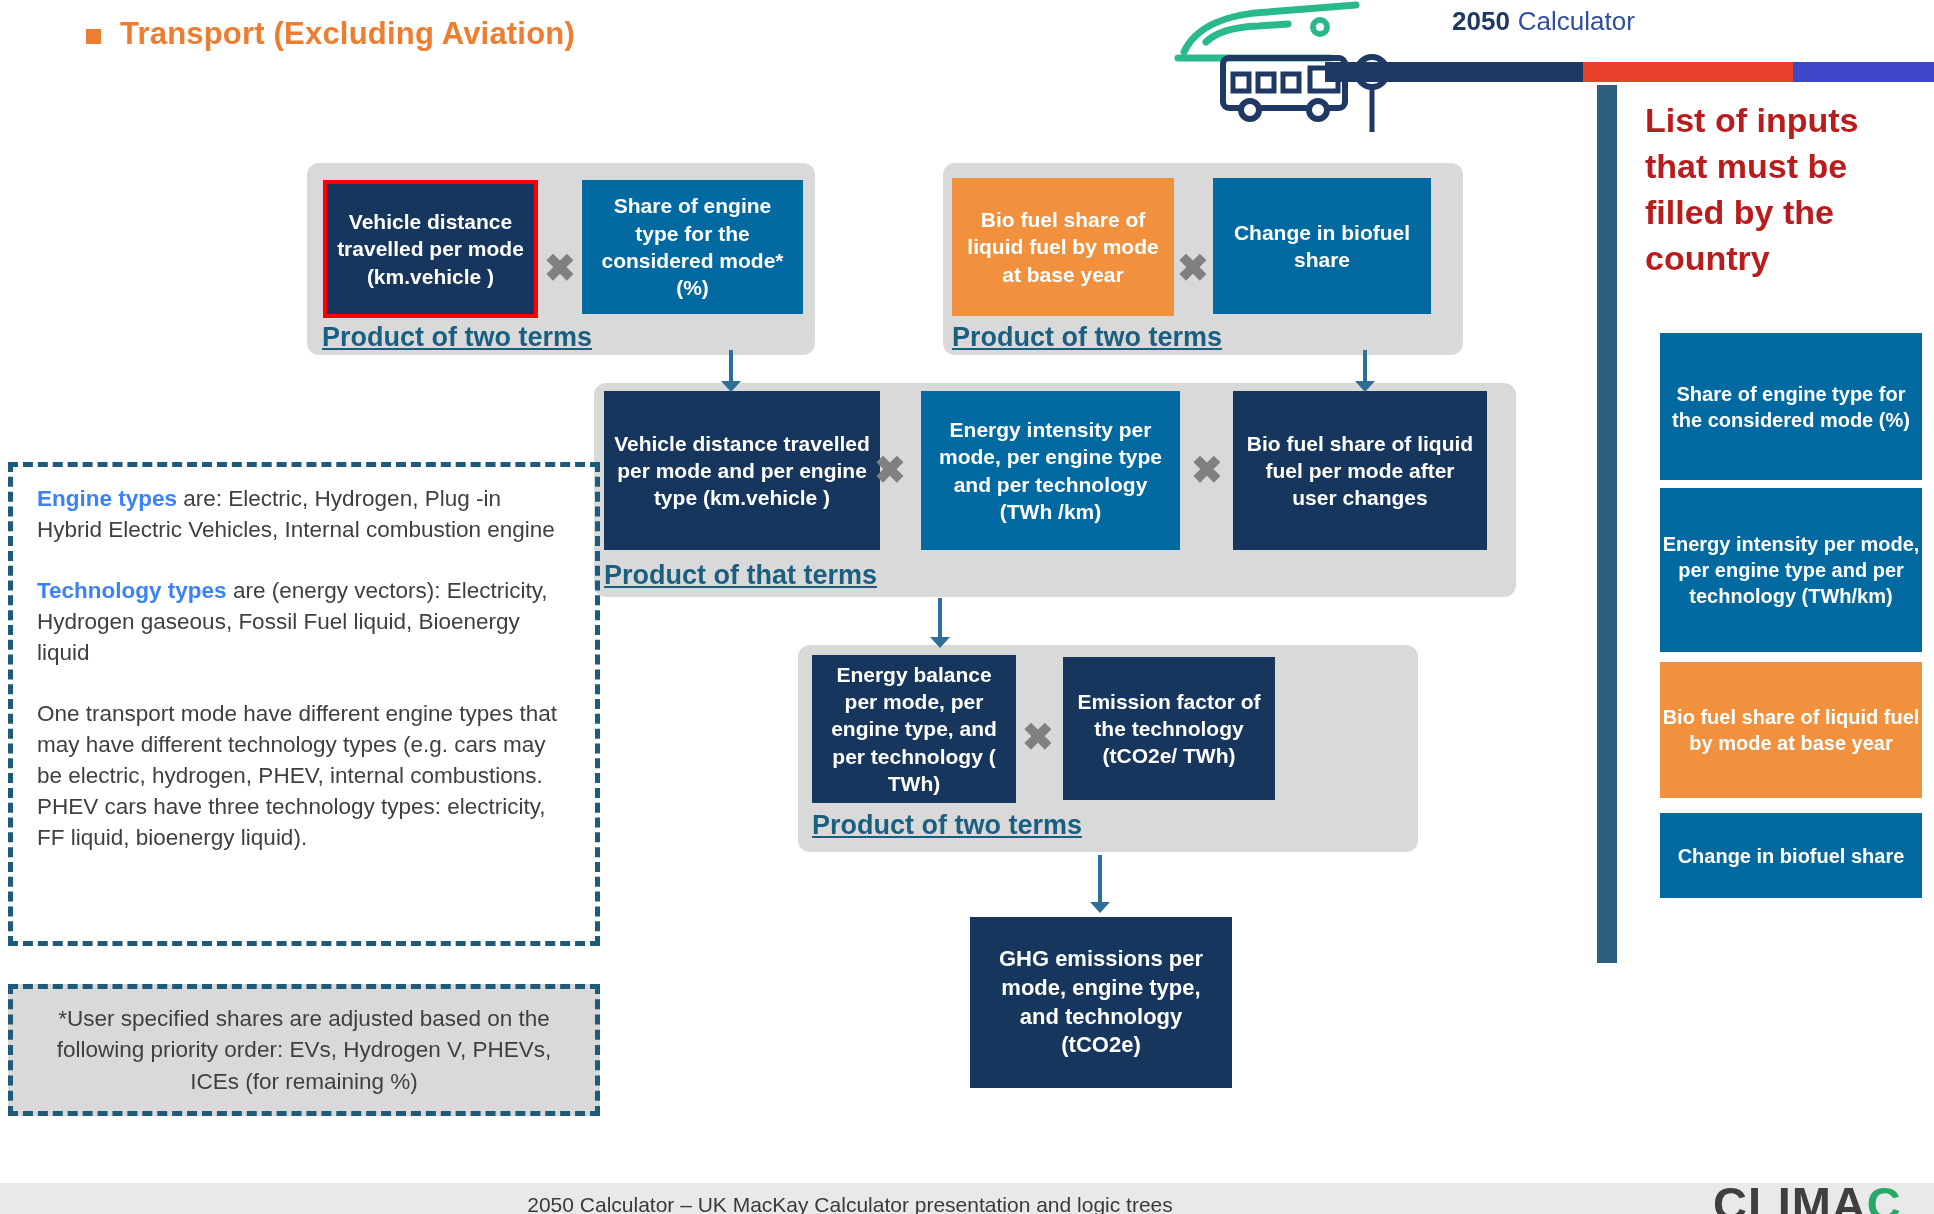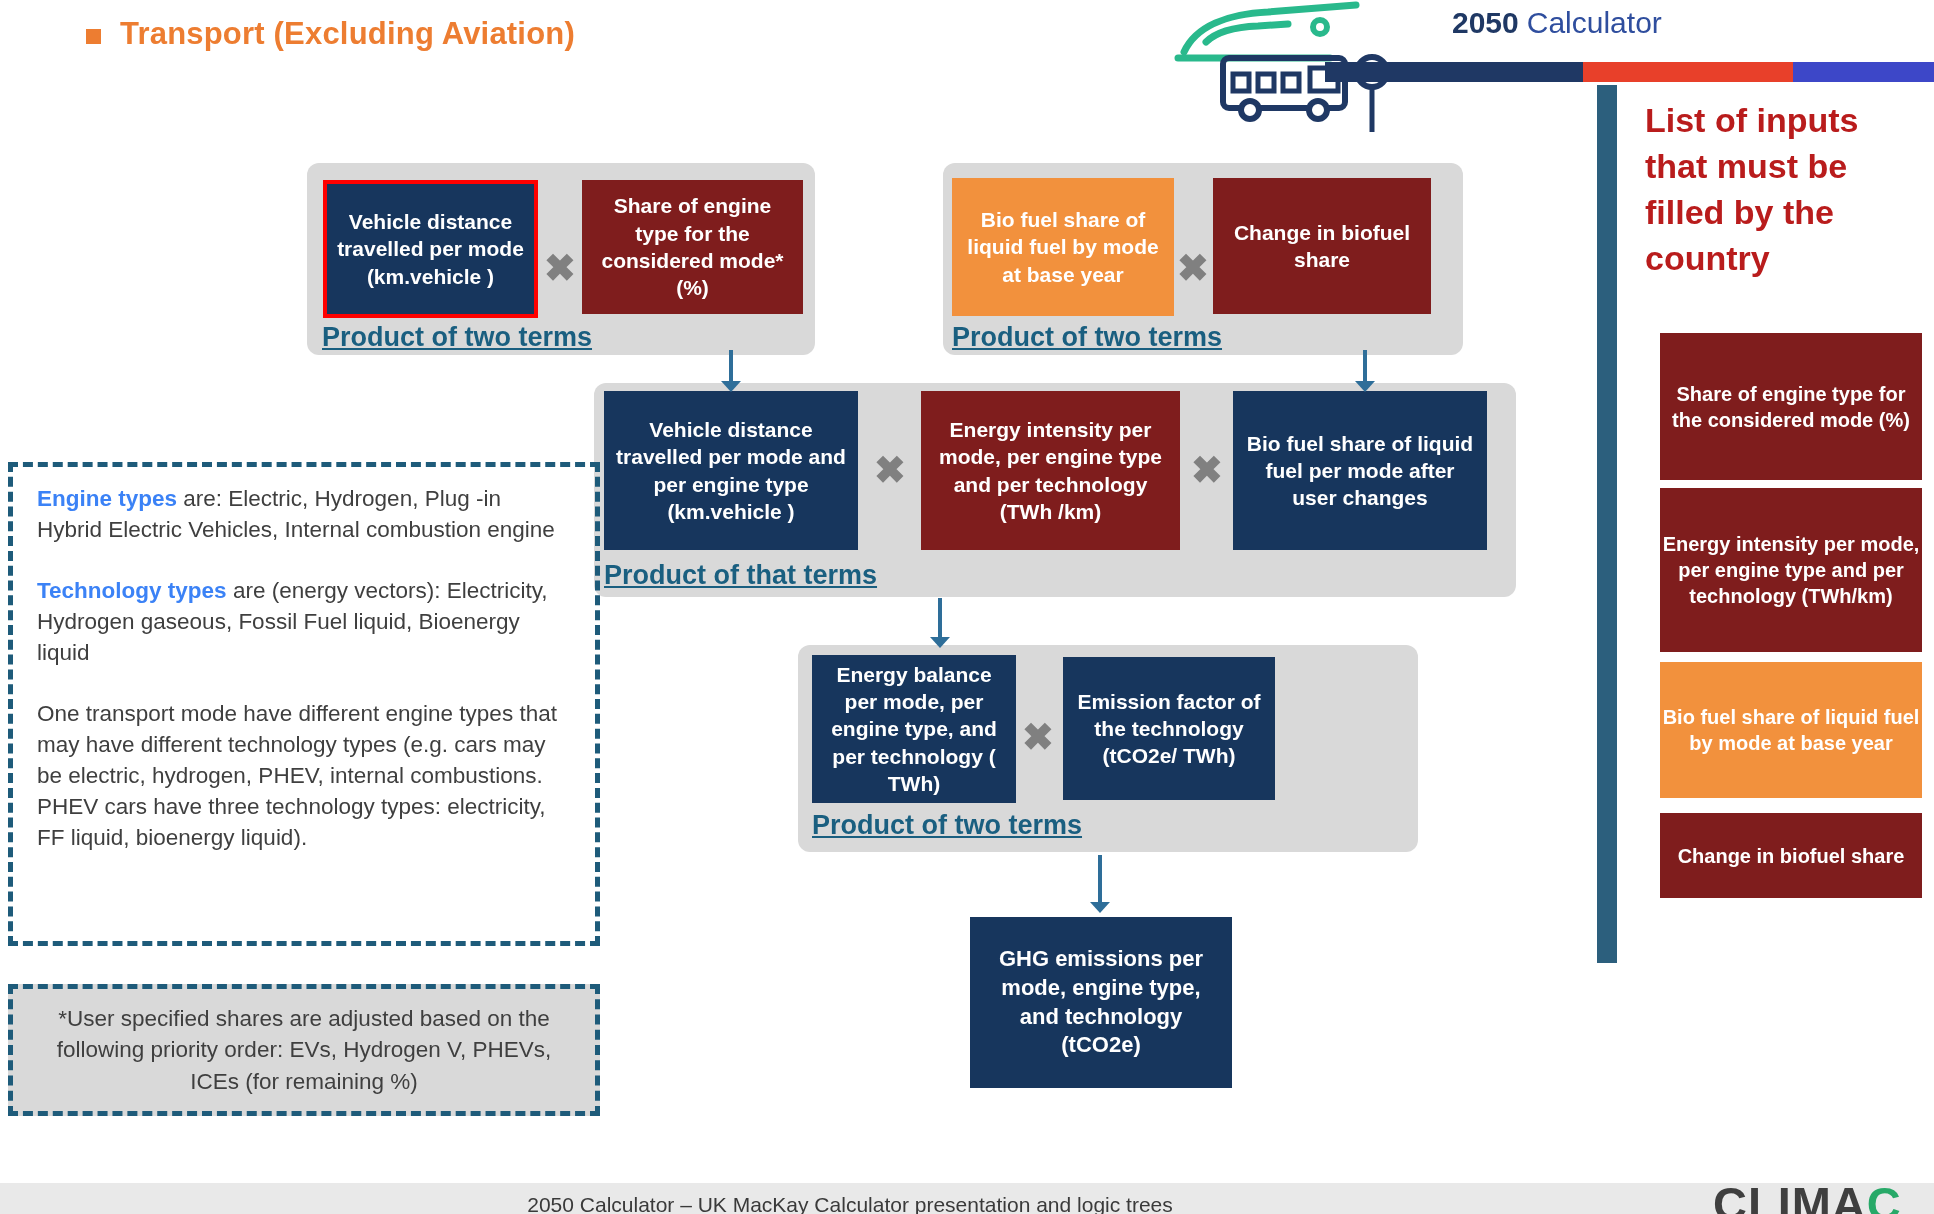--- a/index.html
+++ b/index.html
@@ -3,31 +3,31 @@
 <meta charset="utf-8">
 <style>
   html,body{margin:0;padding:0;background:#fff;}
   .canvas{position:relative;width:1934px;height:1214px;background:#ffffff;
           font-family:"Liberation Sans", sans-serif;overflow:hidden;}
   .abs{position:absolute;}
 
   
   .bullet{width:15px;height:15px;background:#ED7D31;}
   .slide-title{color:#ED7D31;font-size:31px;font-weight:bold;letter-spacing:0.2px;}
-  .brand{font-size:30px;color:#1F3864;}
+  .brand{font-size:26px;color:#1F3864;}
   .brand .b1{font-weight:800;color:#1F3864;}
   .brand .b2{font-weight:500;color:#2F4E9E;margin-left:8px;}
   .banner-seg{position:absolute;top:62px;height:20px;}
 
   
   .fbox{display:flex;align-items:center;justify-content:center;text-align:center;
         color:#fff;font-weight:bold;font-size:21px;line-height:1.3;
         padding:6px 10px;box-sizing:border-box;}
   .navy{background:#17365D;}
-  .red{background:#7f1d1d;}
+  .red{background:#0369a1;}
   .orange{background:#F2913D;}
   .hilite{border:4px solid #FF0000;}
   .group{background:#D9D9D9;border-radius:12px;}
   .prodlabel{color:#1A5F80;font-weight:bold;font-size:27px;text-decoration:underline;}
   .times{width:44px;height:44px;display:flex;align-items:center;justify-content:center;
          color:#808080;font-size:38px;font-weight:bold;}
   .arrow{position:absolute;width:0;}
   .arrow .stem{position:absolute;left:-2px;top:0;width:4px;height:calc(100% - 11px);background:#2E6E99;}
   .arrow .head{position:absolute;left:-10px;bottom:0;width:0;height:0;
                border-left:10px solid transparent;border-right:10px solid transparent;
@@ -98,21 +98,21 @@
   <div class="abs fbox red" style="left:582px;top:180px;width:221px;height:134px;">Share of engine type for the considered mode* (%)</div>
   <div class="abs prodlabel" style="left:322px;top:322px;">Product of two terms</div>
 
   <div class="abs group" style="left:943px;top:163px;width:520px;height:192px;"></div>
   <div class="abs fbox orange" style="left:952px;top:178px;width:222px;height:138px;">Bio fuel share of liquid fuel by mode at base year</div>
   <div class="abs times" style="left:1171px;top:246px;">✖</div>
   <div class="abs fbox red" style="left:1213px;top:178px;width:218px;height:136px;">Change in biofuel share</div>
   <div class="abs prodlabel" style="left:952px;top:322px;">Product of two terms</div>
 
   <div class="abs group" style="left:594px;top:383px;width:922px;height:214px;"></div>
-  <div class="abs fbox navy" style="left:604px;top:391px;width:254px;height:159px;">Vehicle distance travelled per mode and per engine type (km.vehicle )</div>
+  <div class="abs fbox navy" style="left:604px;top:391px;width:276px;height:159px;">Vehicle distance travelled per mode and per engine type (km.vehicle )</div>
   <div class="abs times" style="left:868px;top:448px;">✖</div>
   <div class="abs fbox red" style="left:921px;top:391px;width:259px;height:159px;">Energy intensity per mode, per engine type and per technology (TWh /km)</div>
   <div class="abs times" style="left:1185px;top:448px;">✖</div>
   <div class="abs fbox navy" style="left:1233px;top:391px;width:254px;height:159px;">Bio fuel share of liquid fuel per mode after user changes</div>
   <div class="abs prodlabel" style="left:604px;top:560px;">Product of that terms</div>
 
   <div class="abs group" style="left:798px;top:645px;width:620px;height:207px;"></div>
   <div class="abs fbox navy" style="left:812px;top:655px;width:204px;height:148px;">Energy balance per mode, per engine type, and per technology ( TWh)</div>
   <div class="abs times" style="left:1016px;top:715px;">✖</div>
   <div class="abs fbox navy" style="left:1063px;top:657px;width:212px;height:143px;">Emission factor of the technology (tCO2e/ TWh)</div>

